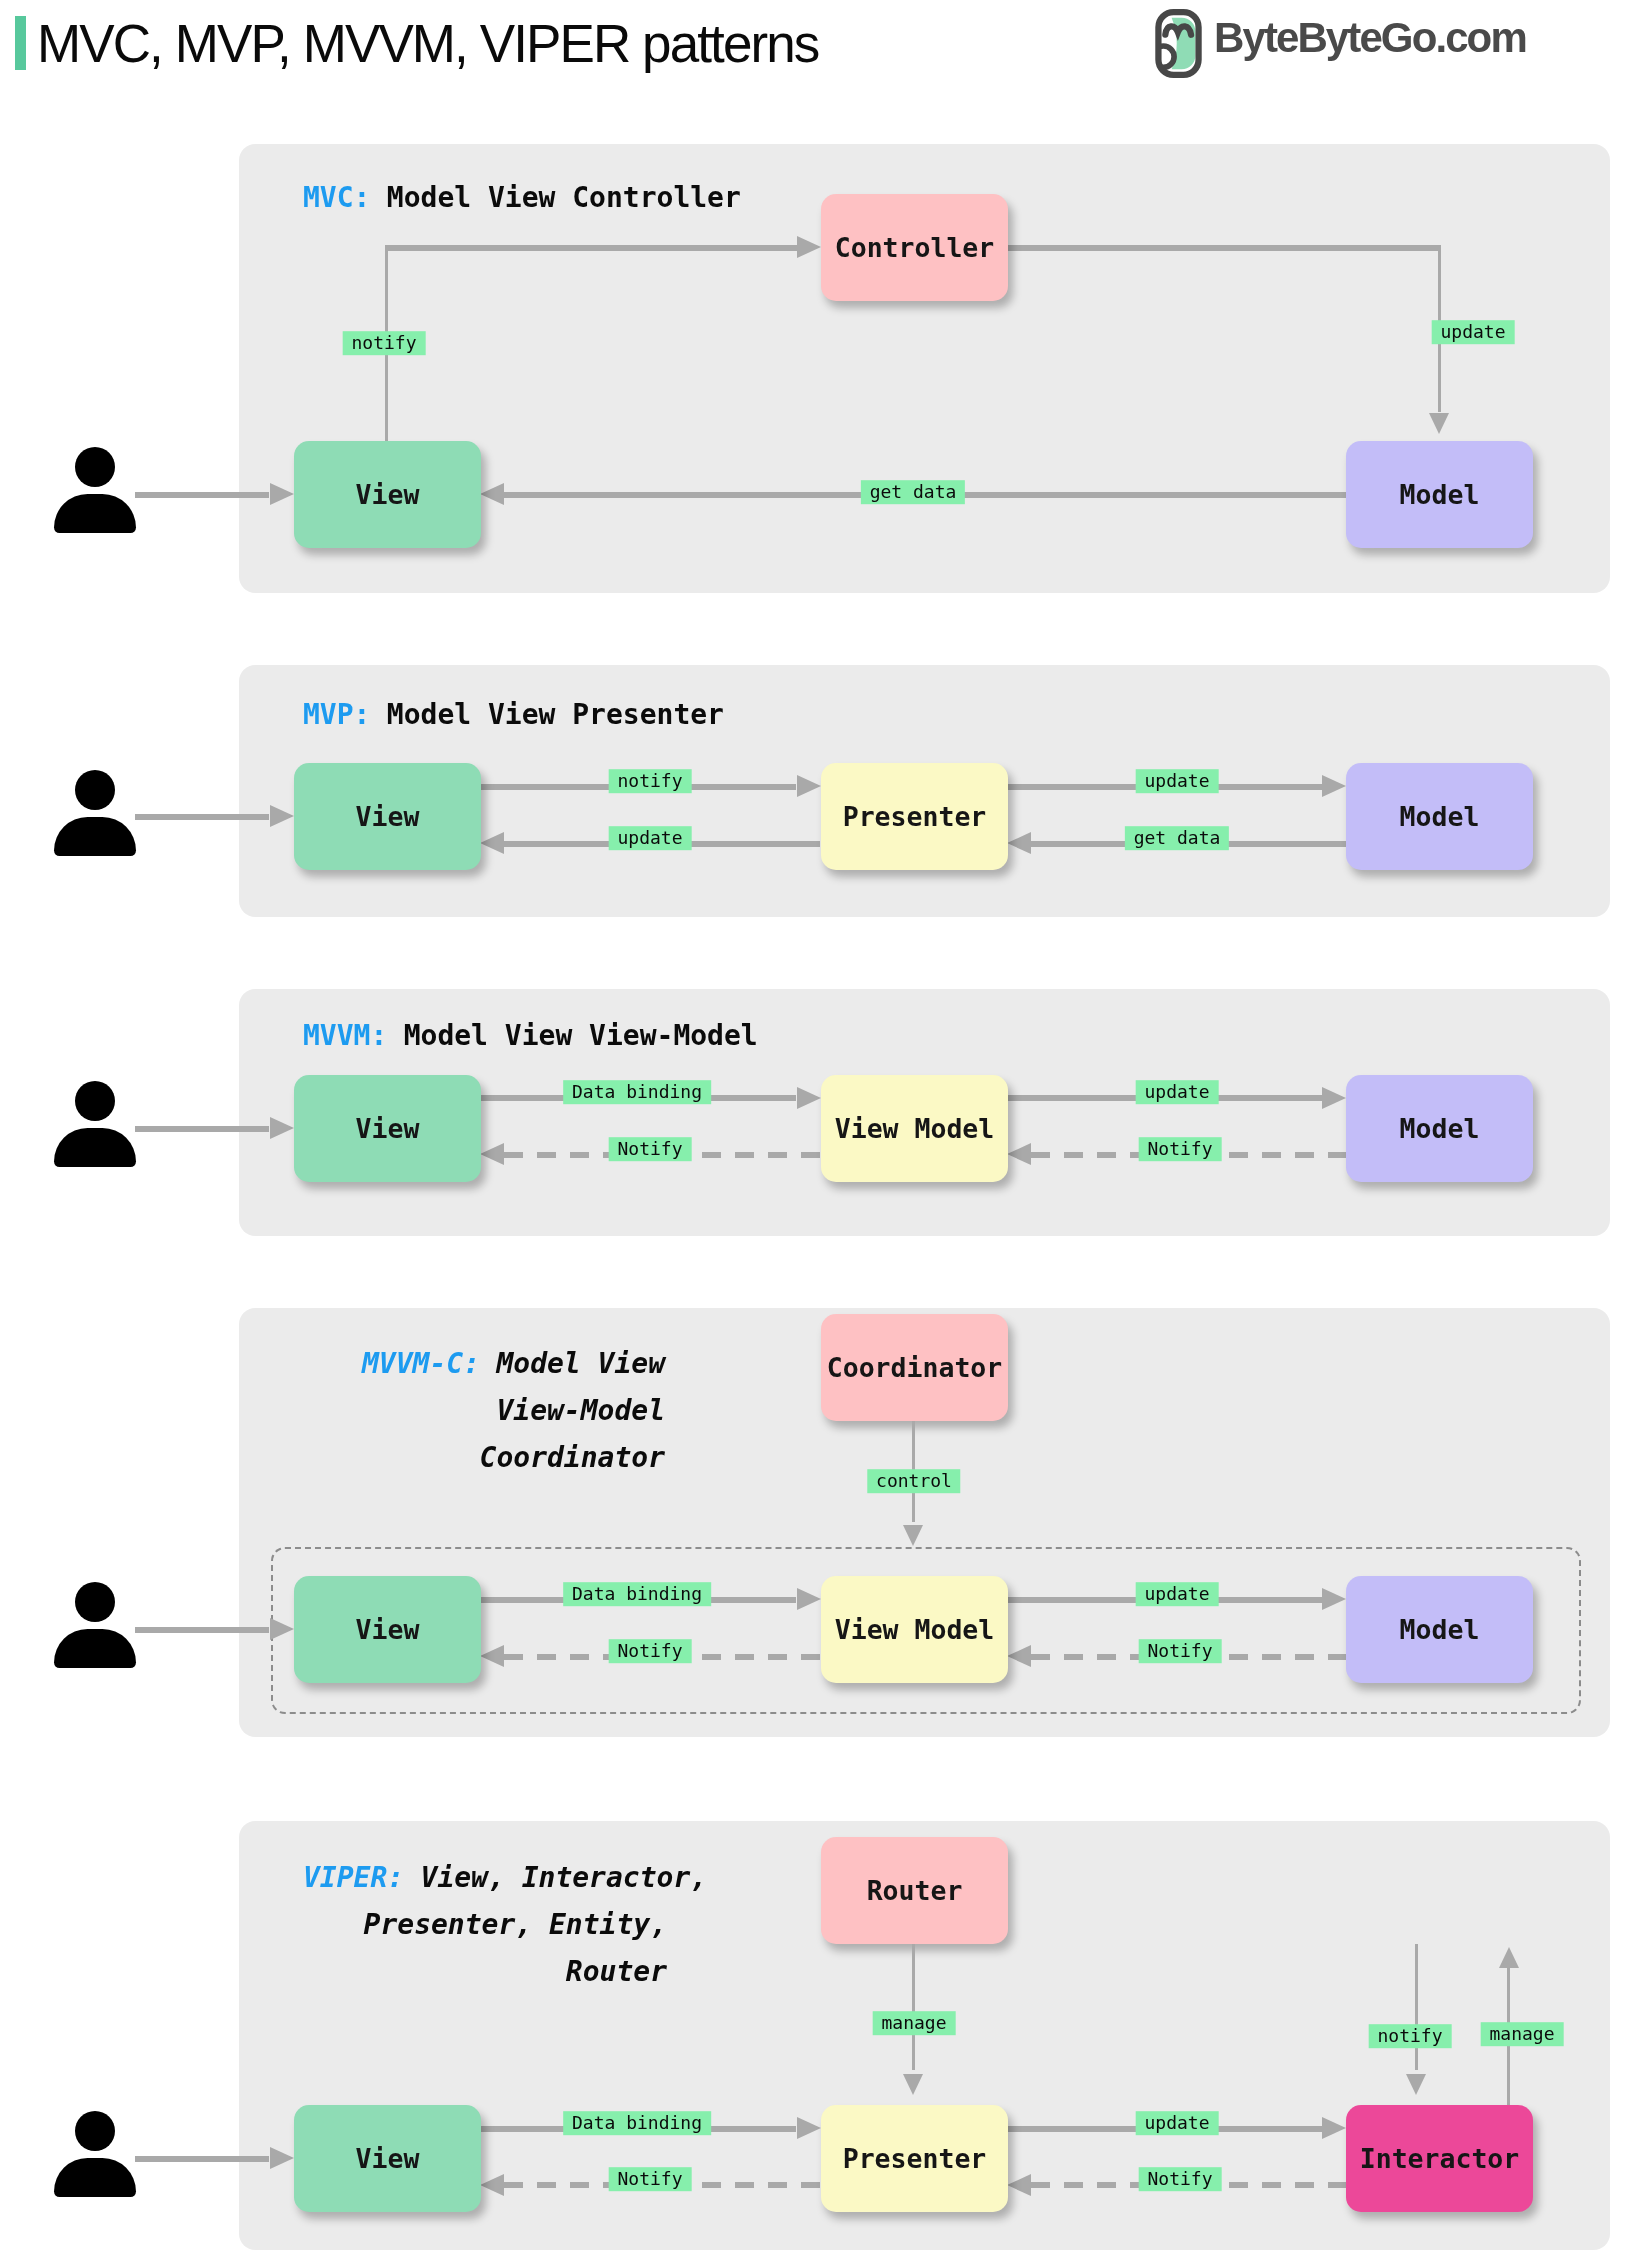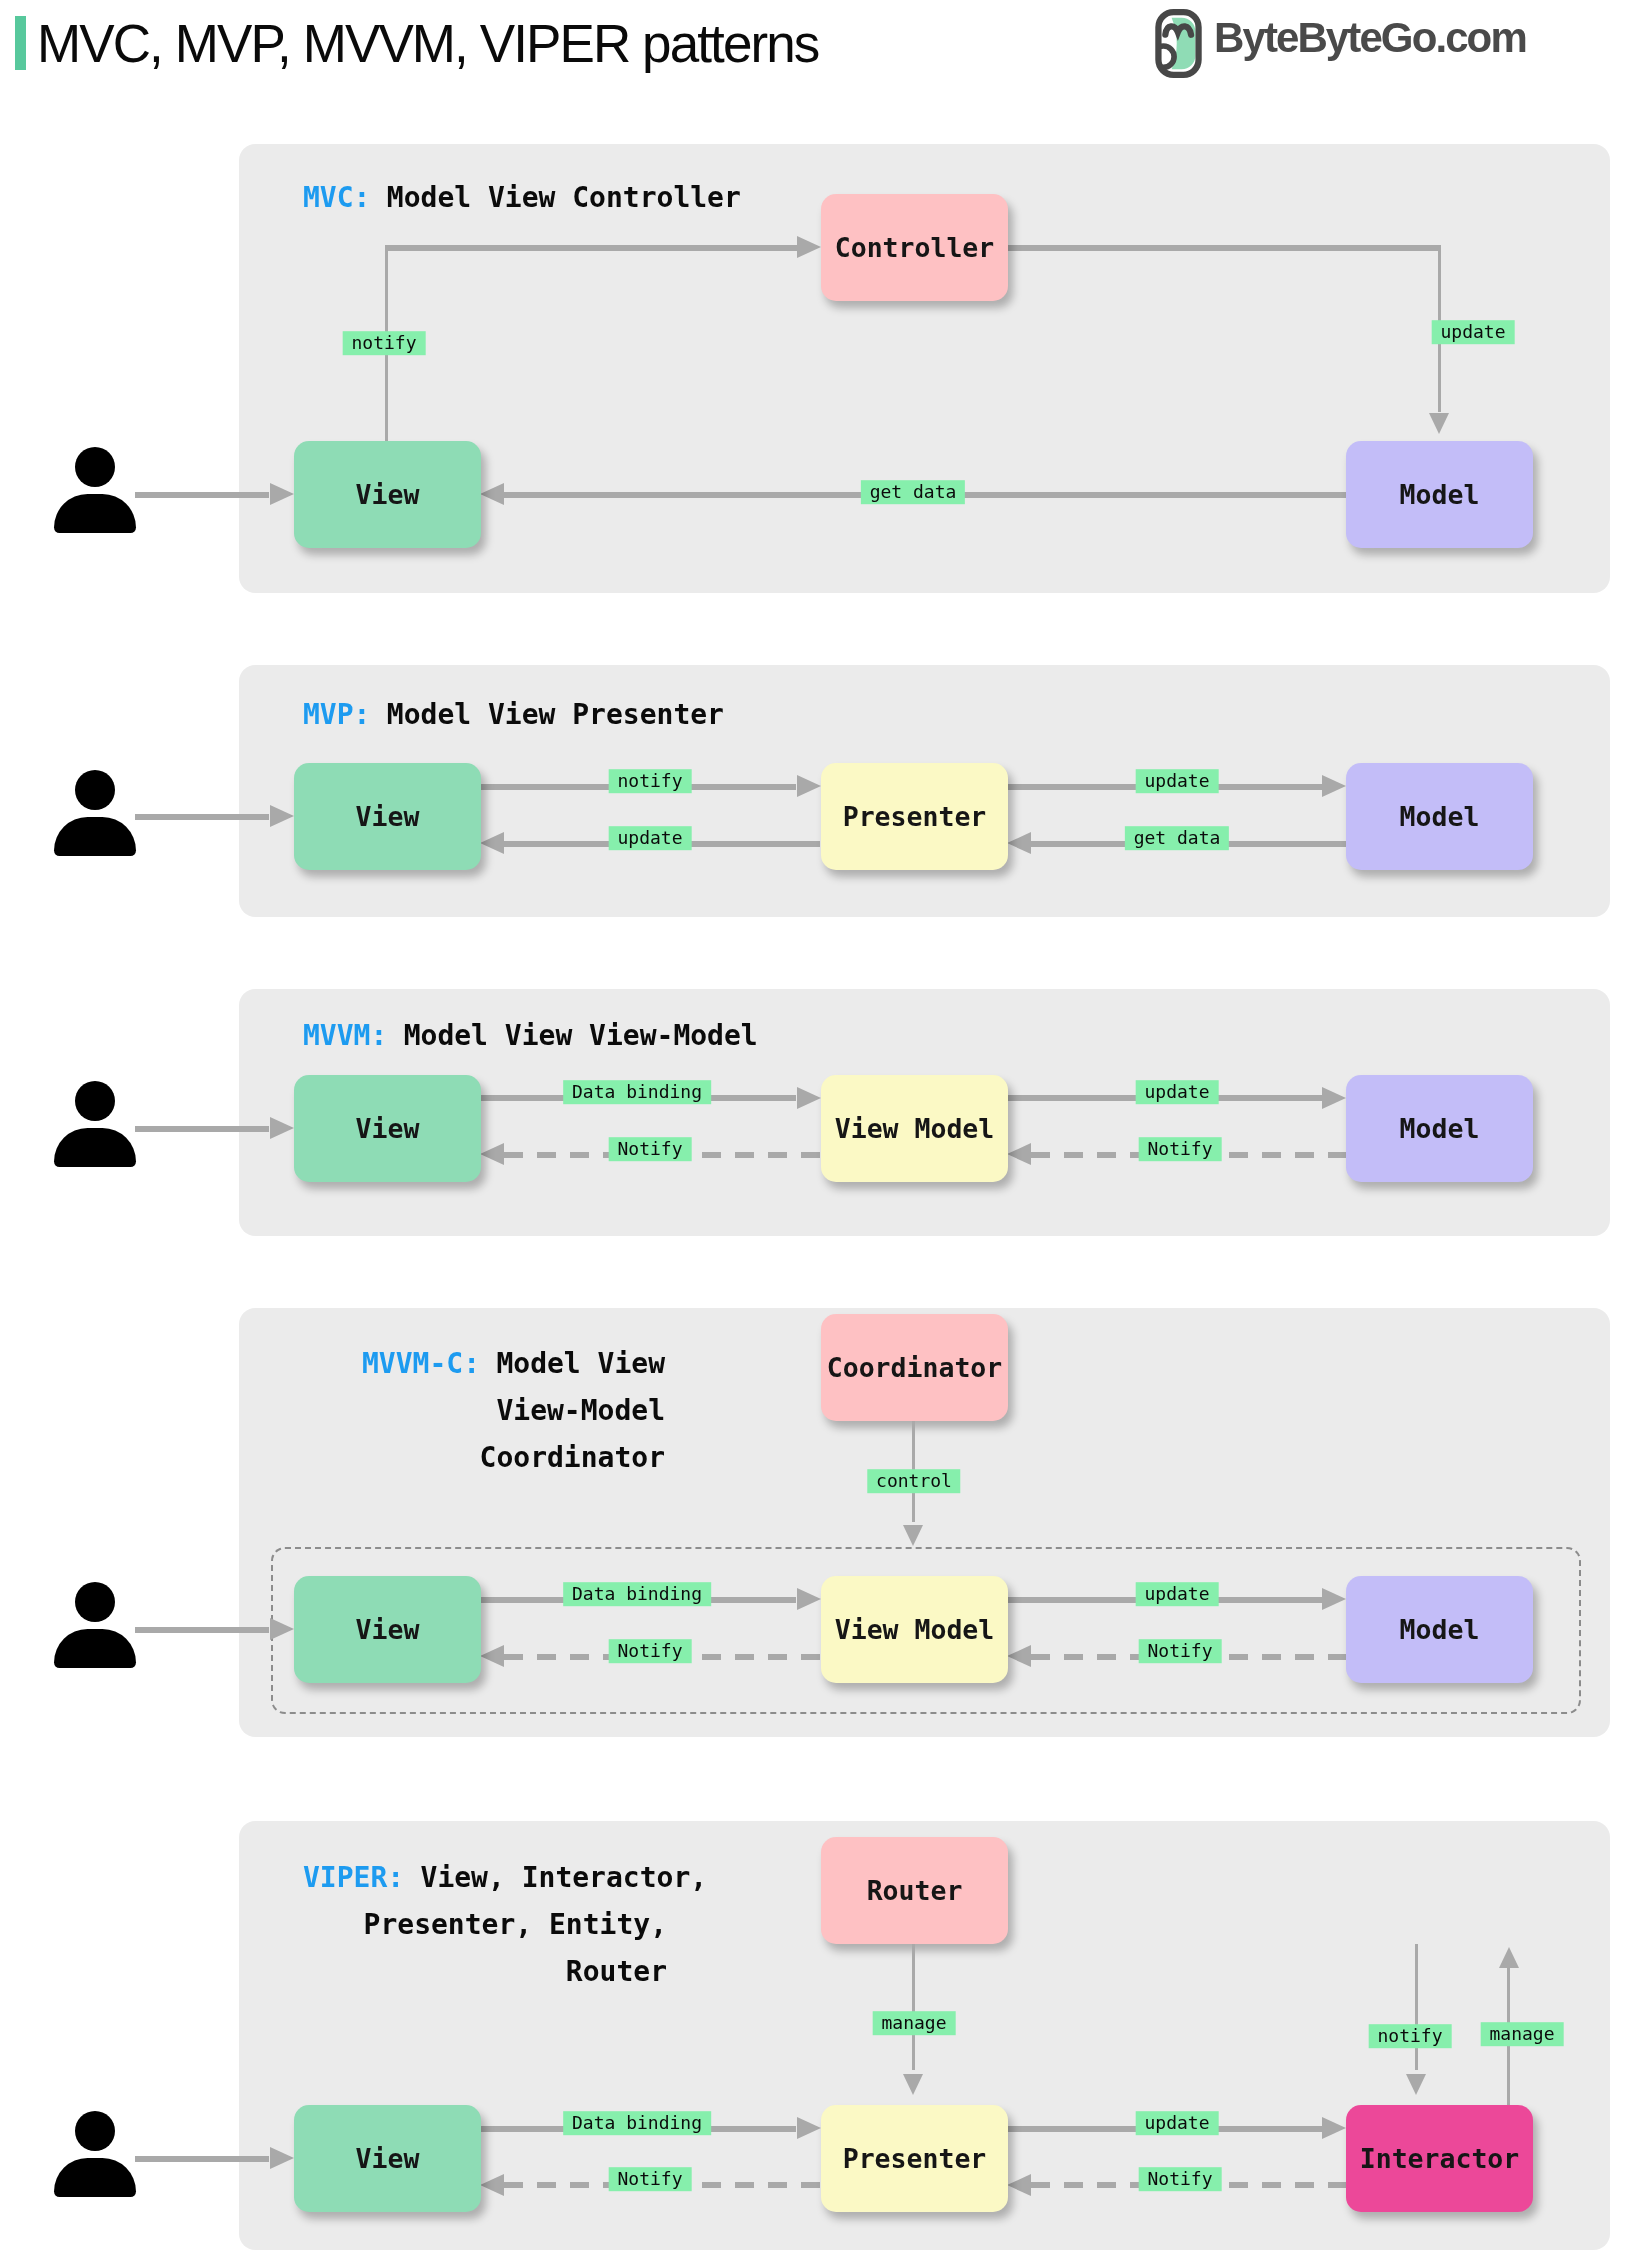--- a/index.html
+++ b/index.html
@@ -9,21 +9,21 @@
   .pagetitle{position:absolute;left:37px;top:12.6px;font-family:"Liberation Sans",sans-serif;
              font-size:53px;letter-spacing:-1.9px;color:#0a0a0a;white-space:nowrap;}
   .brand{position:absolute;left:1214px;top:14px;font-family:"Liberation Sans",sans-serif;
          font-weight:bold;font-size:42px;letter-spacing:-1.9px;color:#4a4a4a;white-space:nowrap;}
   .logo{position:absolute;left:1155px;top:8.8px;width:47px;height:69px;}
   .panel{position:absolute;left:239px;width:1371px;background:#ebebeb;border-radius:16.4px;}
   .sech{position:absolute;font-size:28px;font-weight:bold;color:#0b0b0b;line-height:30px;white-space:nowrap;}
   .sech .abbr{color:#1d9bf0;}
   .sech .rest{margin-left:16.4px;text-align:center;}
   .sechblk{position:absolute;font-size:28px;font-weight:bold;color:#0b0b0b;line-height:47px;
-           text-align:right;white-space:nowrap;}
+           text-align:right;white-space:nowrap;font-style:italic;}
   .sechblk .abbr{color:#1d9bf0;}
   .sechblk .rest{margin-left:16.4px;}
   .node{position:absolute;width:187px;height:107px;border-radius:15px;display:flex;align-items:center;
         justify-content:center;font-size:26.5px;font-weight:bold;color:#161616;
         box-shadow:4.4px 7px 8.2px rgba(0,0,0,0.26);white-space:nowrap;}
   .green{background:#8edcb5;} .yellow{background:#fbf9c5;} .purple{background:#c3bdf8;}
   .pink{background:#fec1c3;} .magenta{background:#ec4899;}
   .hl{position:absolute;height:5.7px;background:#a9a9a9;}
   .vl{position:absolute;width:3.2px;background:#a9a9a9;}
   .dash{position:absolute;height:5.7px;background:repeating-linear-gradient(90deg,#a9a9a9 0 19px,transparent 19px 33px);}

